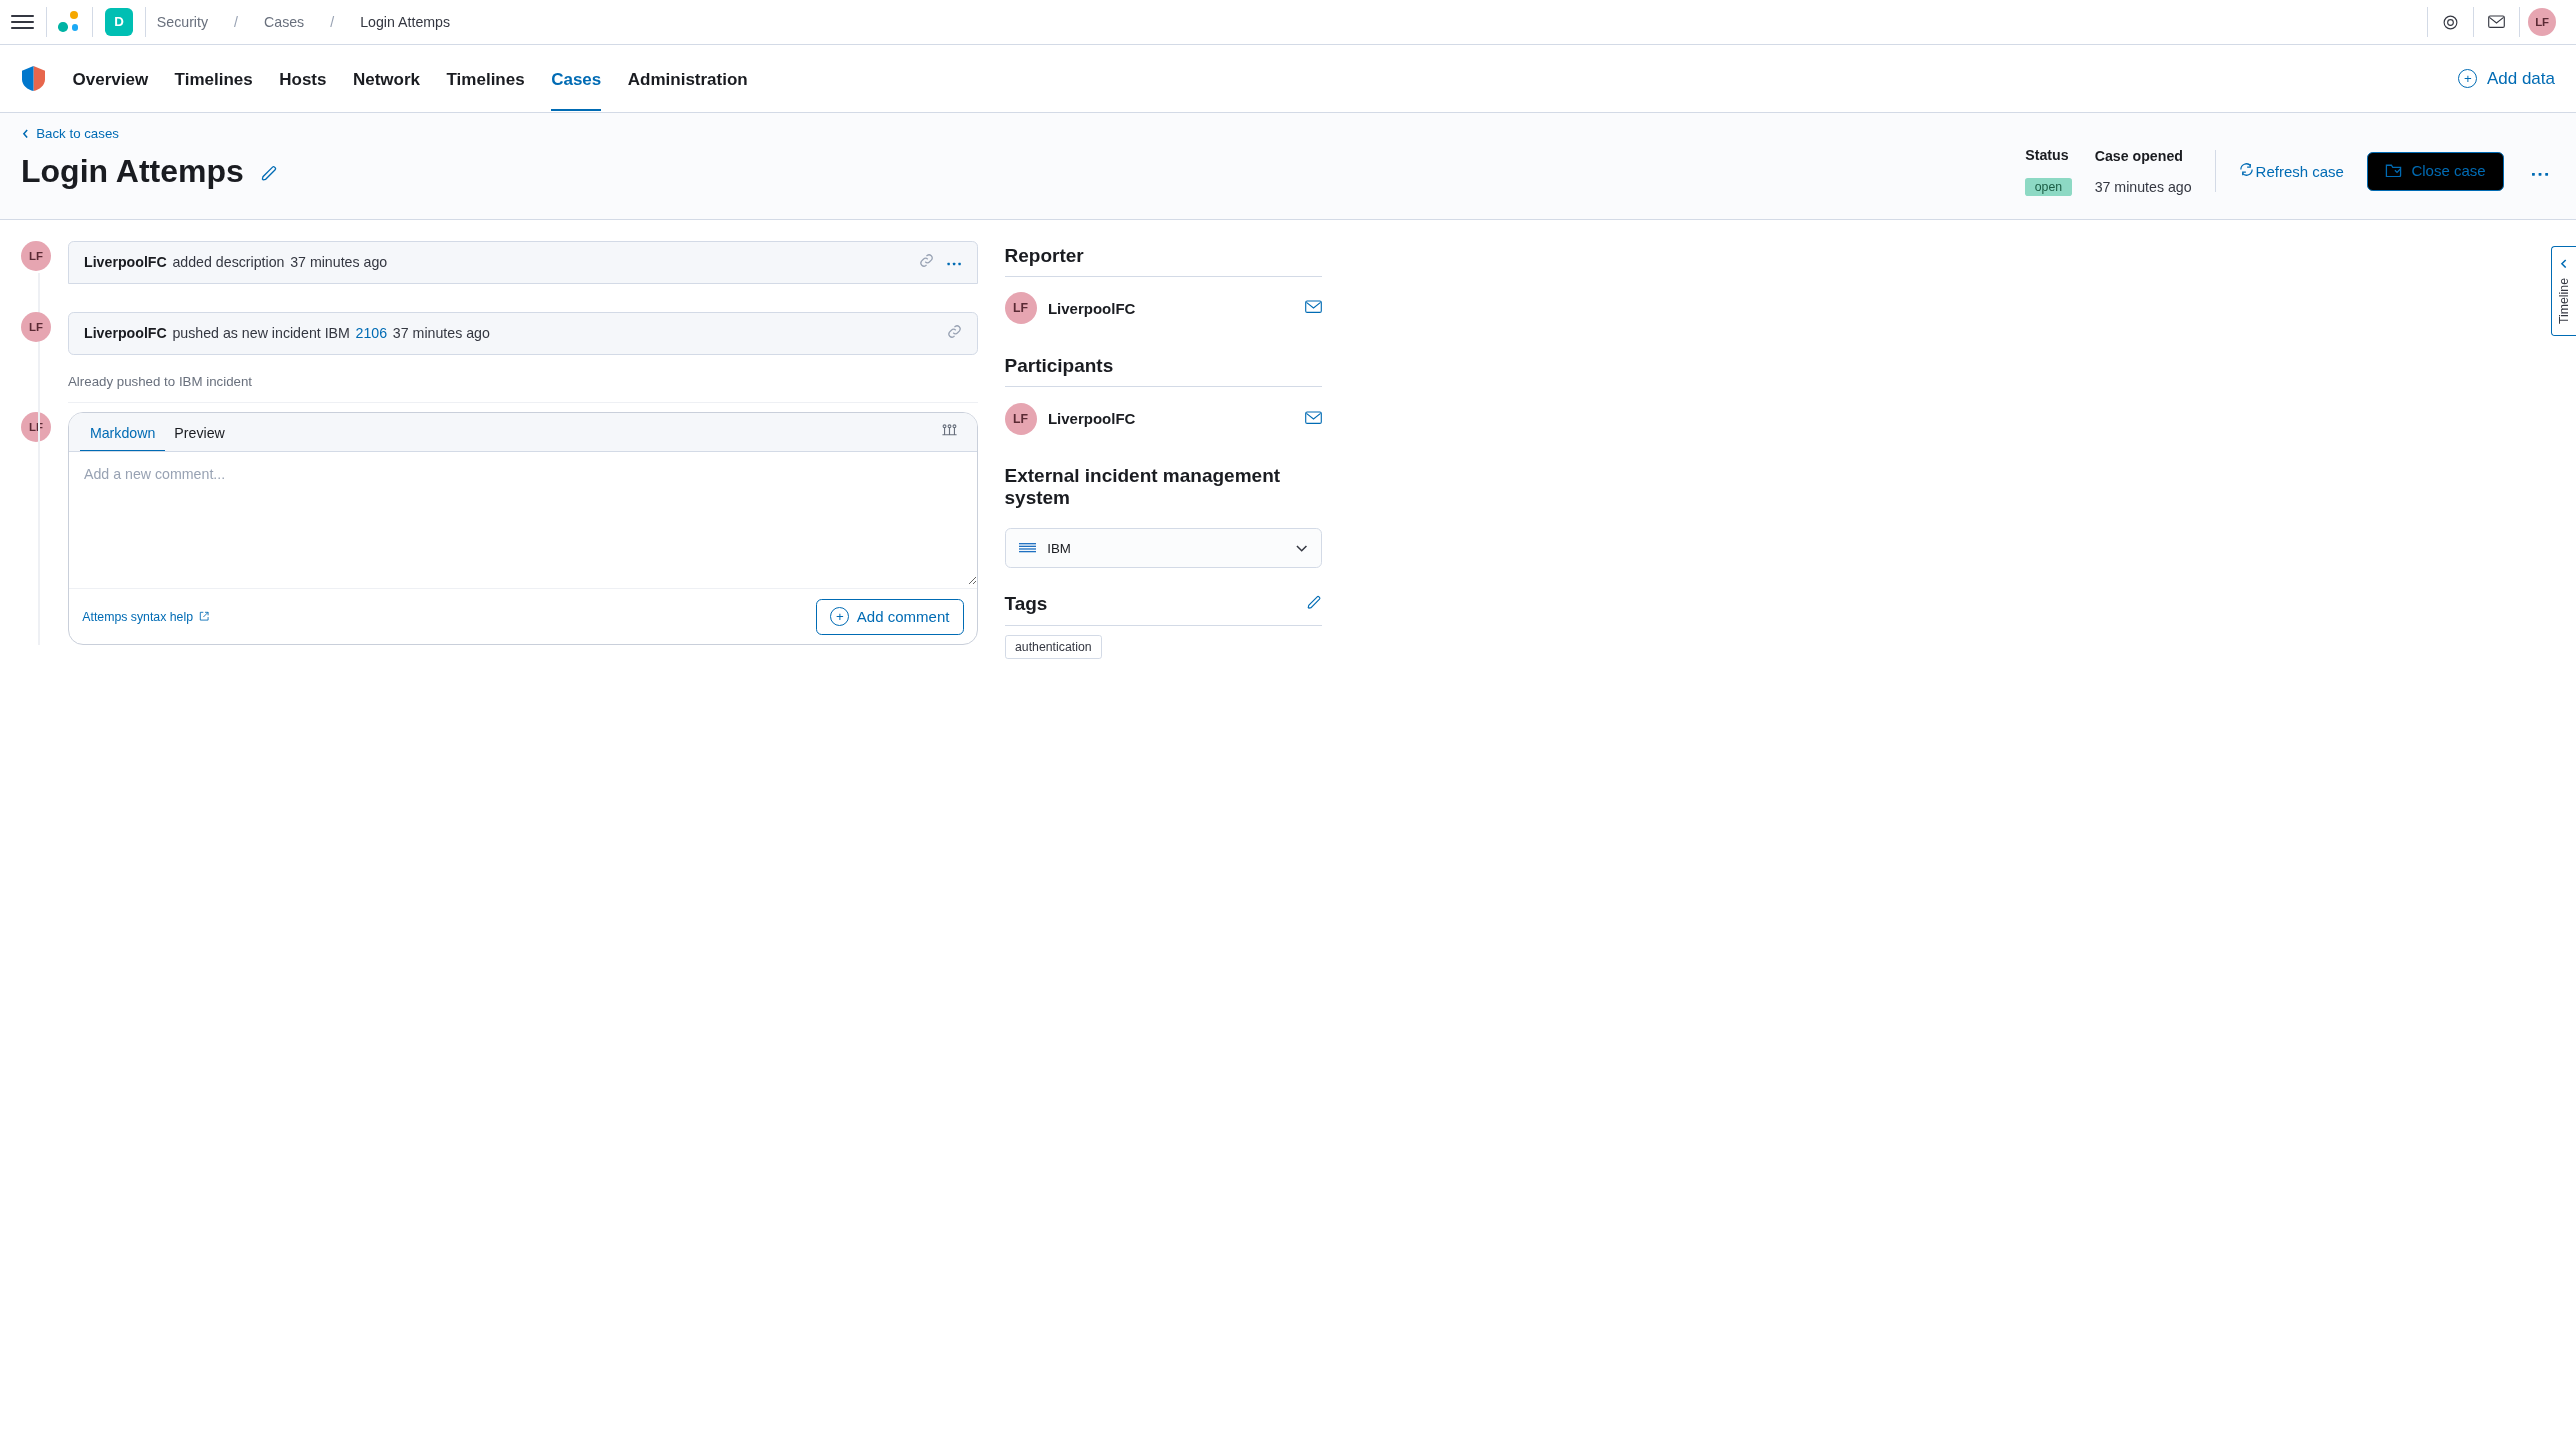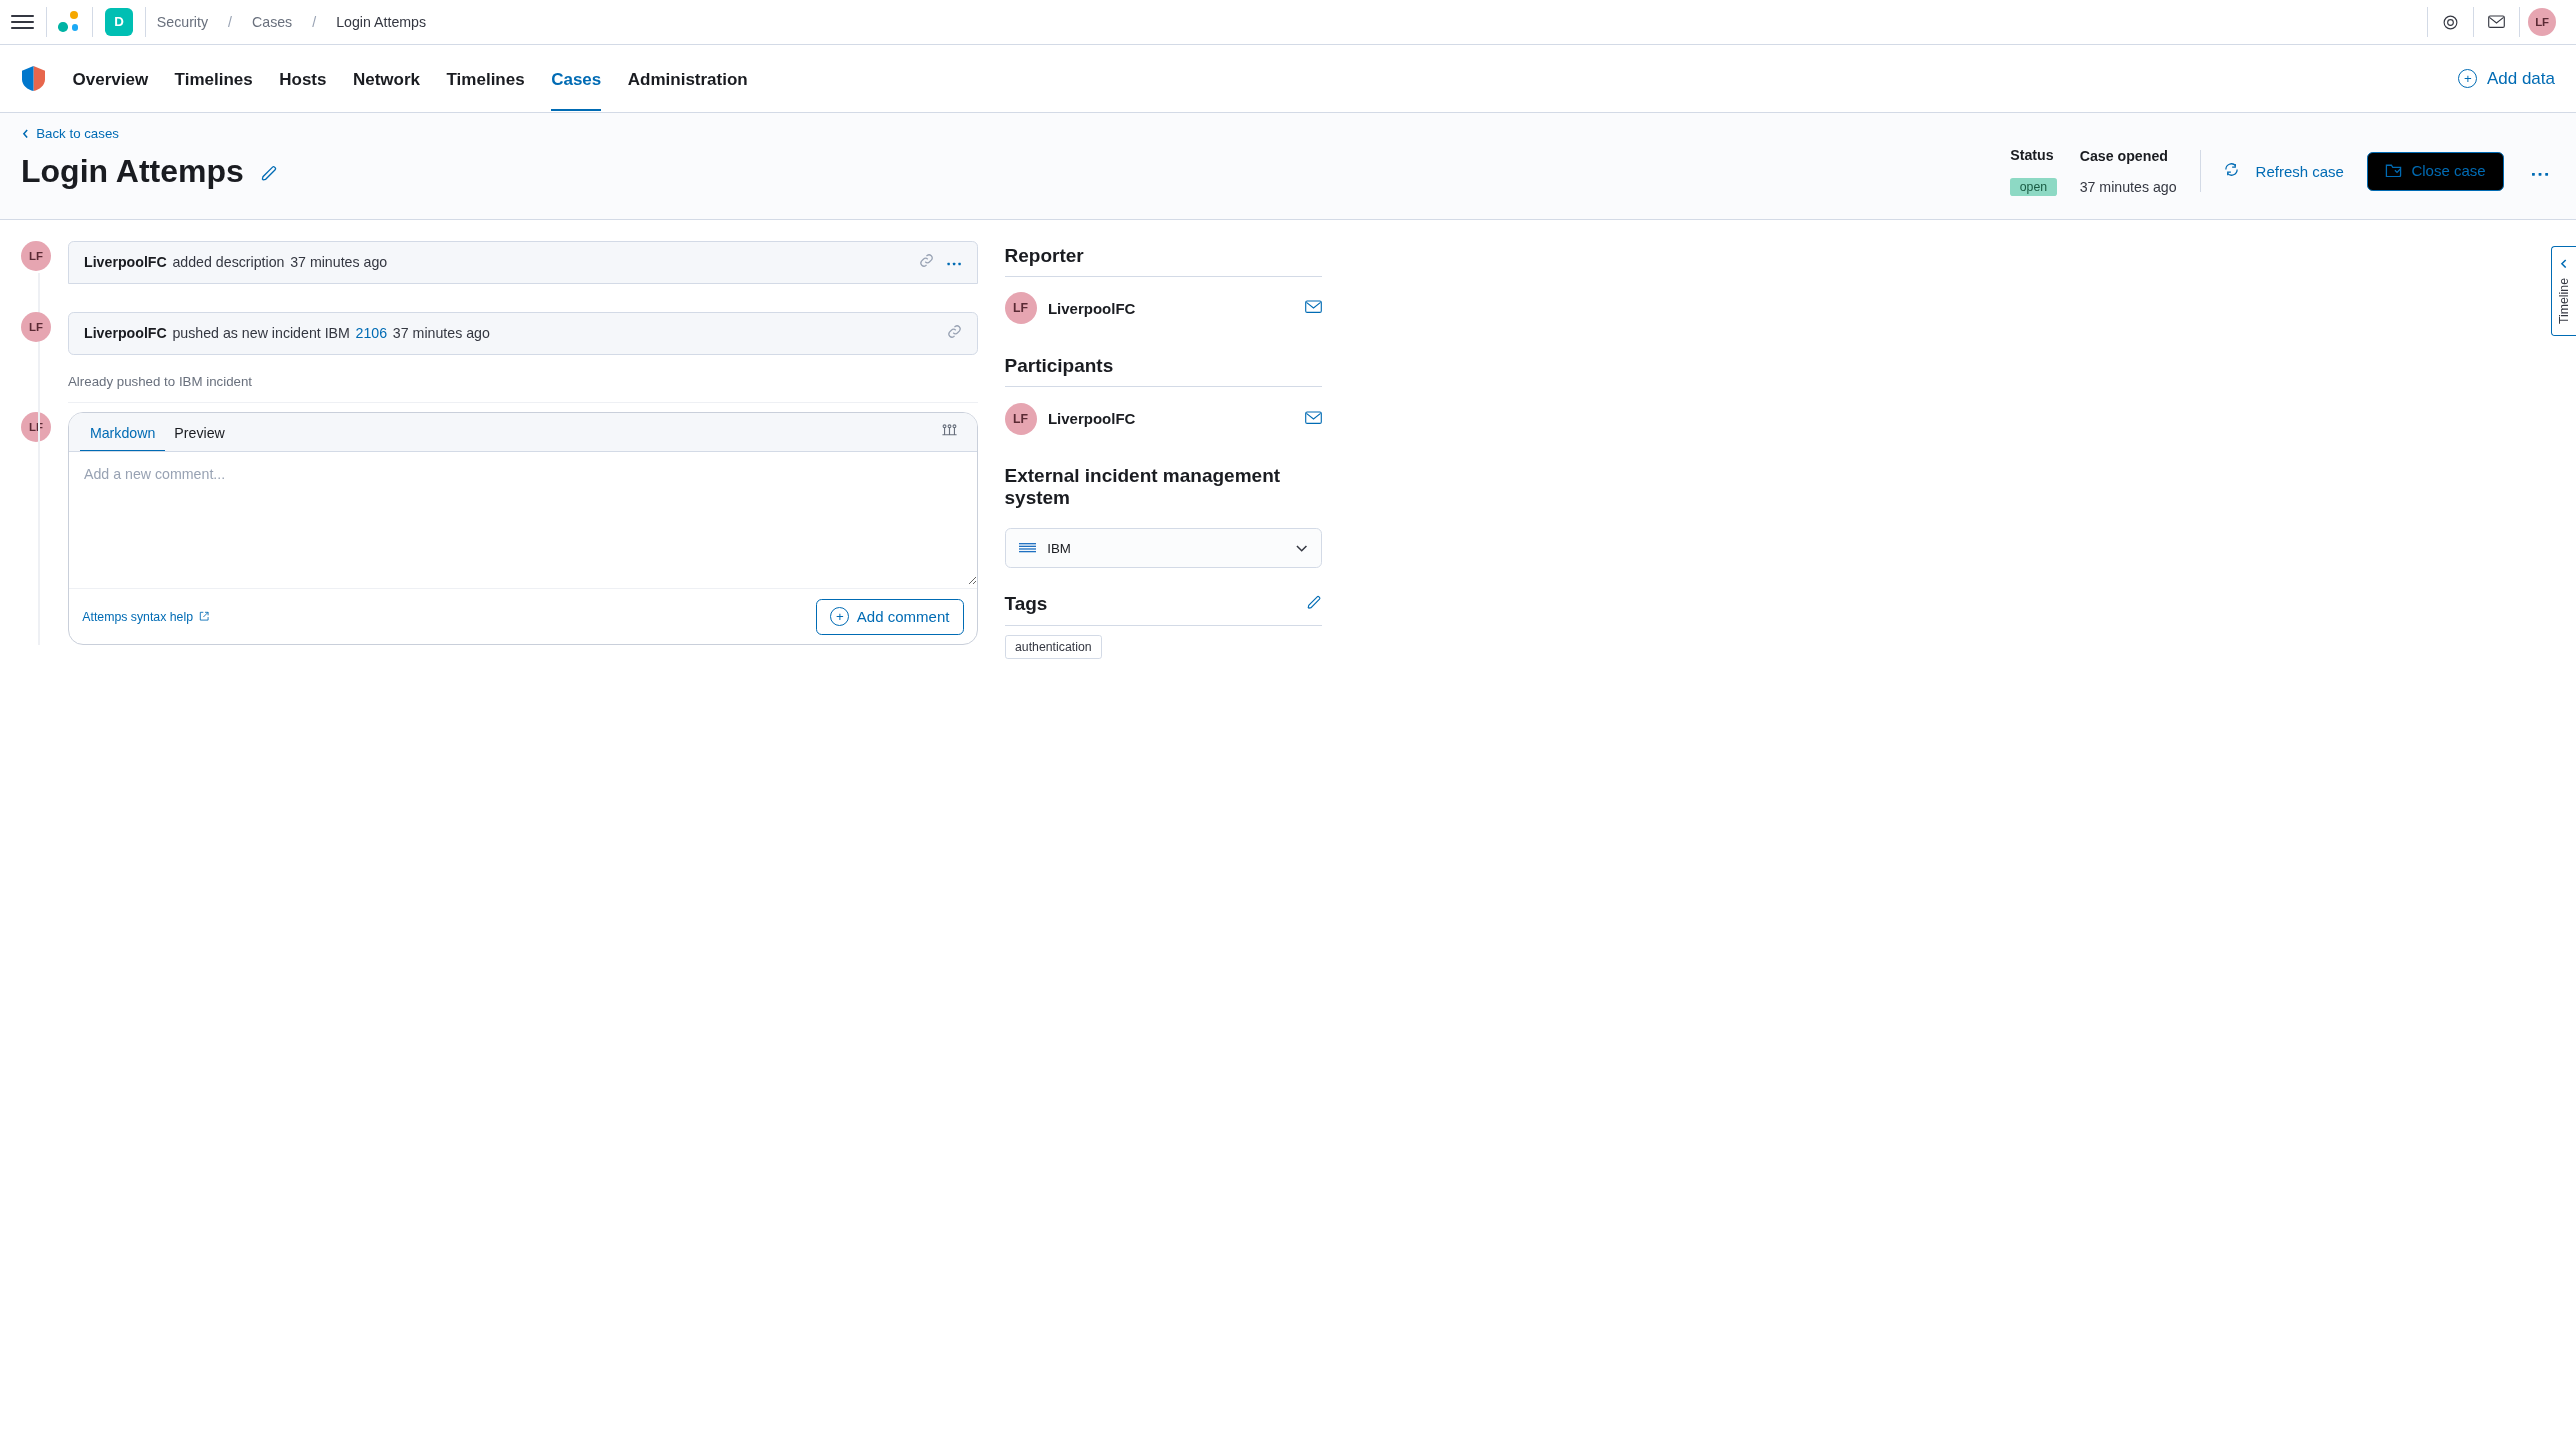--- a/index.html
+++ b/index.html
@@ -30,21 +30,21 @@
 .elastic-logo {
   width: 23px; height: 23px; position: relative;
 }
 .elastic-logo::before { content:""; position:absolute; width:8.5px; height:8.5px; background:#f5a700; border-radius:50%; top:0; right:2.8px; }
 .elastic-logo::after { content:""; position:absolute; width:9.5px; height:9.5px; background:#00b3a4; border-radius:50%; bottom:1.9px; left:0; }
 .elastic-logo .dot3 { position:absolute; width:6.6px; height:6.6px; background:#1ba9f5; border-radius:50%; bottom:2.8px; right:2.8px; }
 .space-badge {
   width: 28.4px; height: 28.4px; background:#00bfb3; color:#fff; border-radius:5.7px;
   display:flex; align-items:center; justify-content:center; font-weight:600;
 }
-.breadcrumb { display:flex; align-items:center; gap:20px; color:#69707d; font-size:14.2px; }
+.breadcrumb { display:flex; align-items:center; gap:26px; color:#69707d; font-size:14.2px; }
 .breadcrumb .bc-link { color:#69707d; cursor:pointer; }
 .breadcrumb .bc-sep { color:#98a2b3; }
 .breadcrumb .bc-current { color:#343741; font-weight:500; }
 .topbar-right { margin-left:auto; display:flex; align-items:center; }
 .topbar-right .sep { margin: 0 0; }
 .topbar-iconbtn { width:45px; height:45px; display:flex; align-items:center; justify-content:center; cursor:pointer; }
 .avatar {
   width:28.4px; height:28.4px; border-radius:50%; background:#e6a5b1; color:#5a2a34;
   display:flex; align-items:center; justify-content:center; font-size:11.4px; font-weight:600;
 }
@@ -75,21 +75,21 @@
 .back-link { color:#006bb4; font-size:13.3px; display:inline-flex; align-items:center; gap:5.7px; cursor:pointer; margin-bottom:5.7px; }
 .pagehead-row { display:flex; align-items:center; }
 .case-title { font-size:32px; font-weight:600; color:#1a1c21; display:flex; align-items:center; gap:17px; }
 .edit-pencil { color:#006bb4; cursor:pointer; }
 .pagehead-right { margin-left:auto; display:flex; align-items:center; gap:23px; }
 .meta-col { display:flex; flex-direction:column; gap:15px; }
 .meta-label { font-size:14.2px; font-weight:700; color:#1a1c21; }
 .meta-val { font-size:14.2px; color:#343741; }
 .status-badge-open { background:#8dd9c4; color:#1a5c44; padding:1.9px 9.5px; border-radius:2.8px; font-size:12.3px; font-weight:500; display:inline-block; }
 .vsep { width:0.9px; height:42px; background:#d3dae6; }
-.refresh-btn { color:#006bb4; font-size:15px; display:flex; align-items:center; gap:17px; cursor:pointer; }
+.refresh-btn { color:#006bb4; font-size:15px; display:flex; align-items:center; gap:2px; cursor:pointer; }
 .close-case-btn {
   border:0.9px solid #006bb4; color:#006bb4; background:#000000; padding:9.5px 17px; border-radius:5.7px;
   font-size:15px; display:flex; align-items:flex-start; gap:9.5px; cursor:pointer;
 }
 .dots-btn { color:#006bb4; font-size:15px; cursor:pointer; padding:5.7px; letter-spacing:0.9px; }
 
 
 .content { display:flex; padding: 21px; gap: 26.5px; position:relative; }
 .left-col { flex:1; max-width: 957px; }
 .right-col { width: 317px; padding-top:3.8px; }

